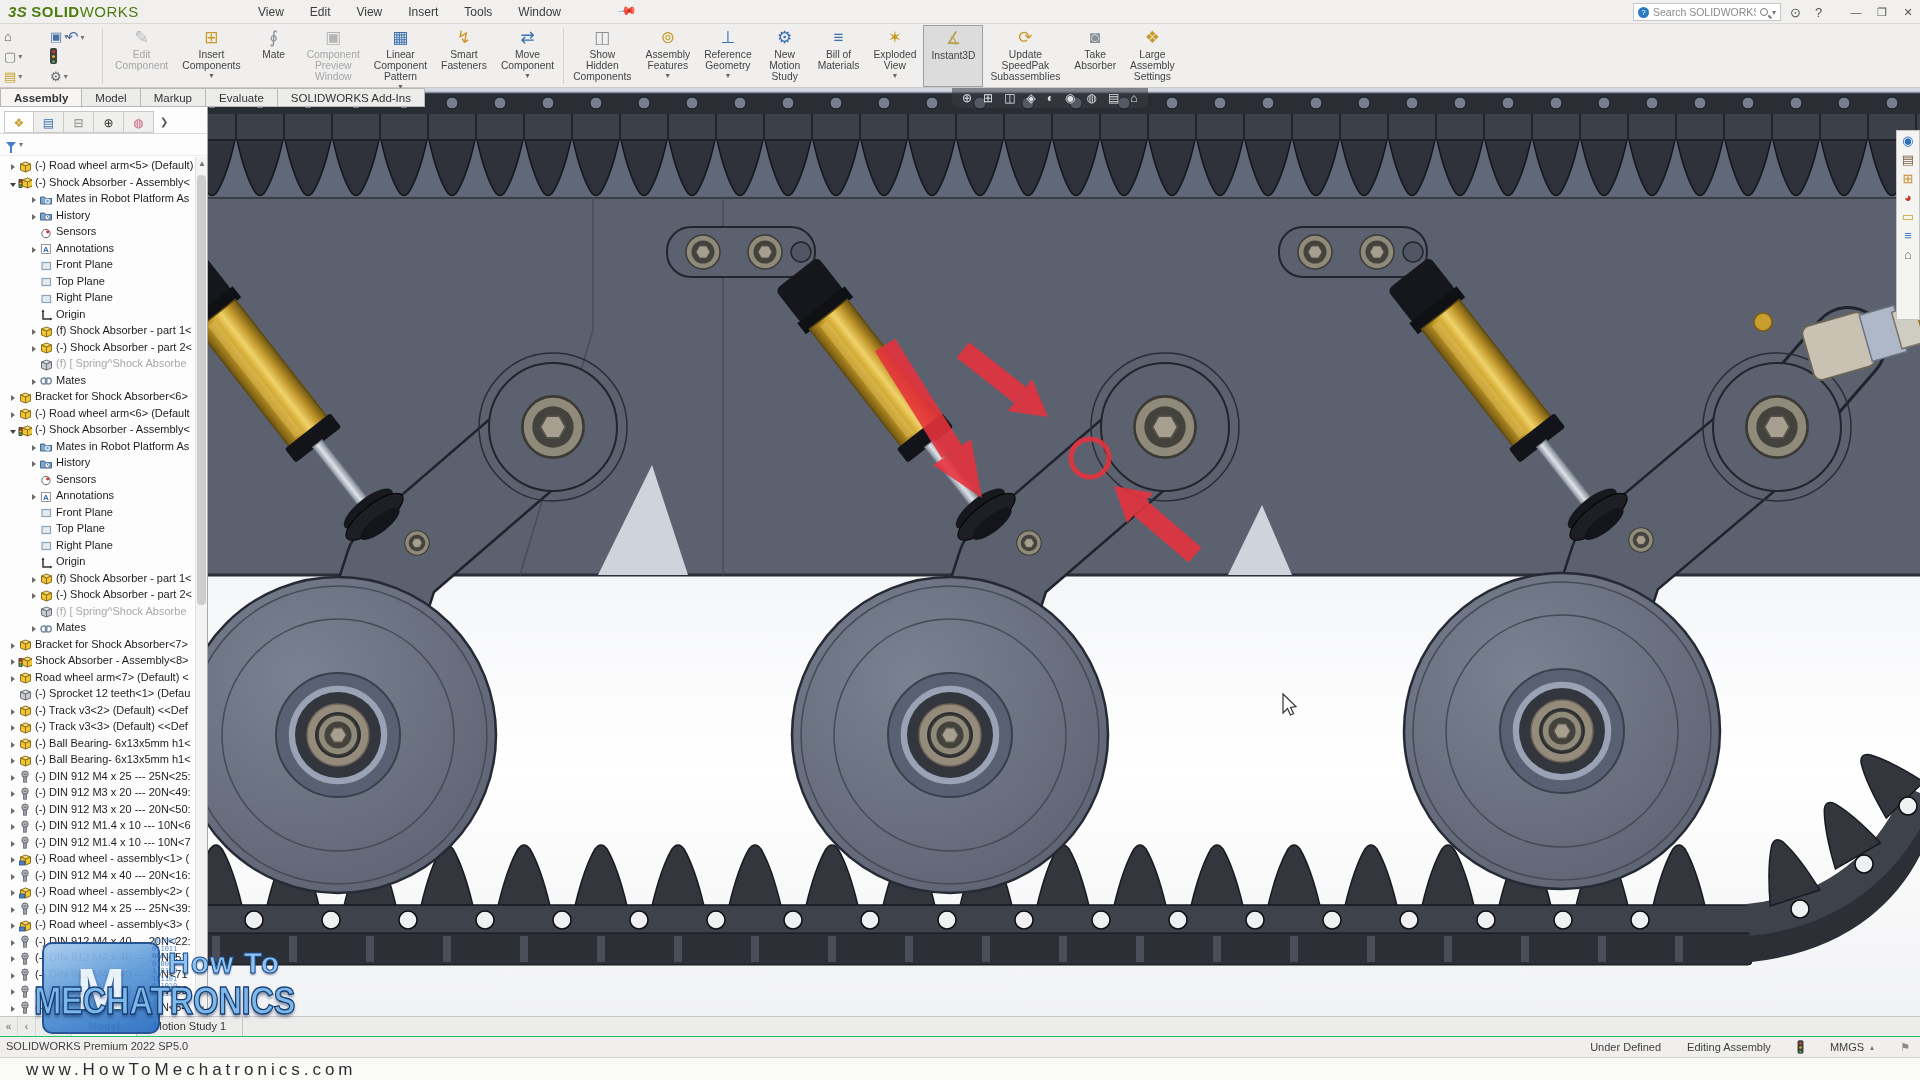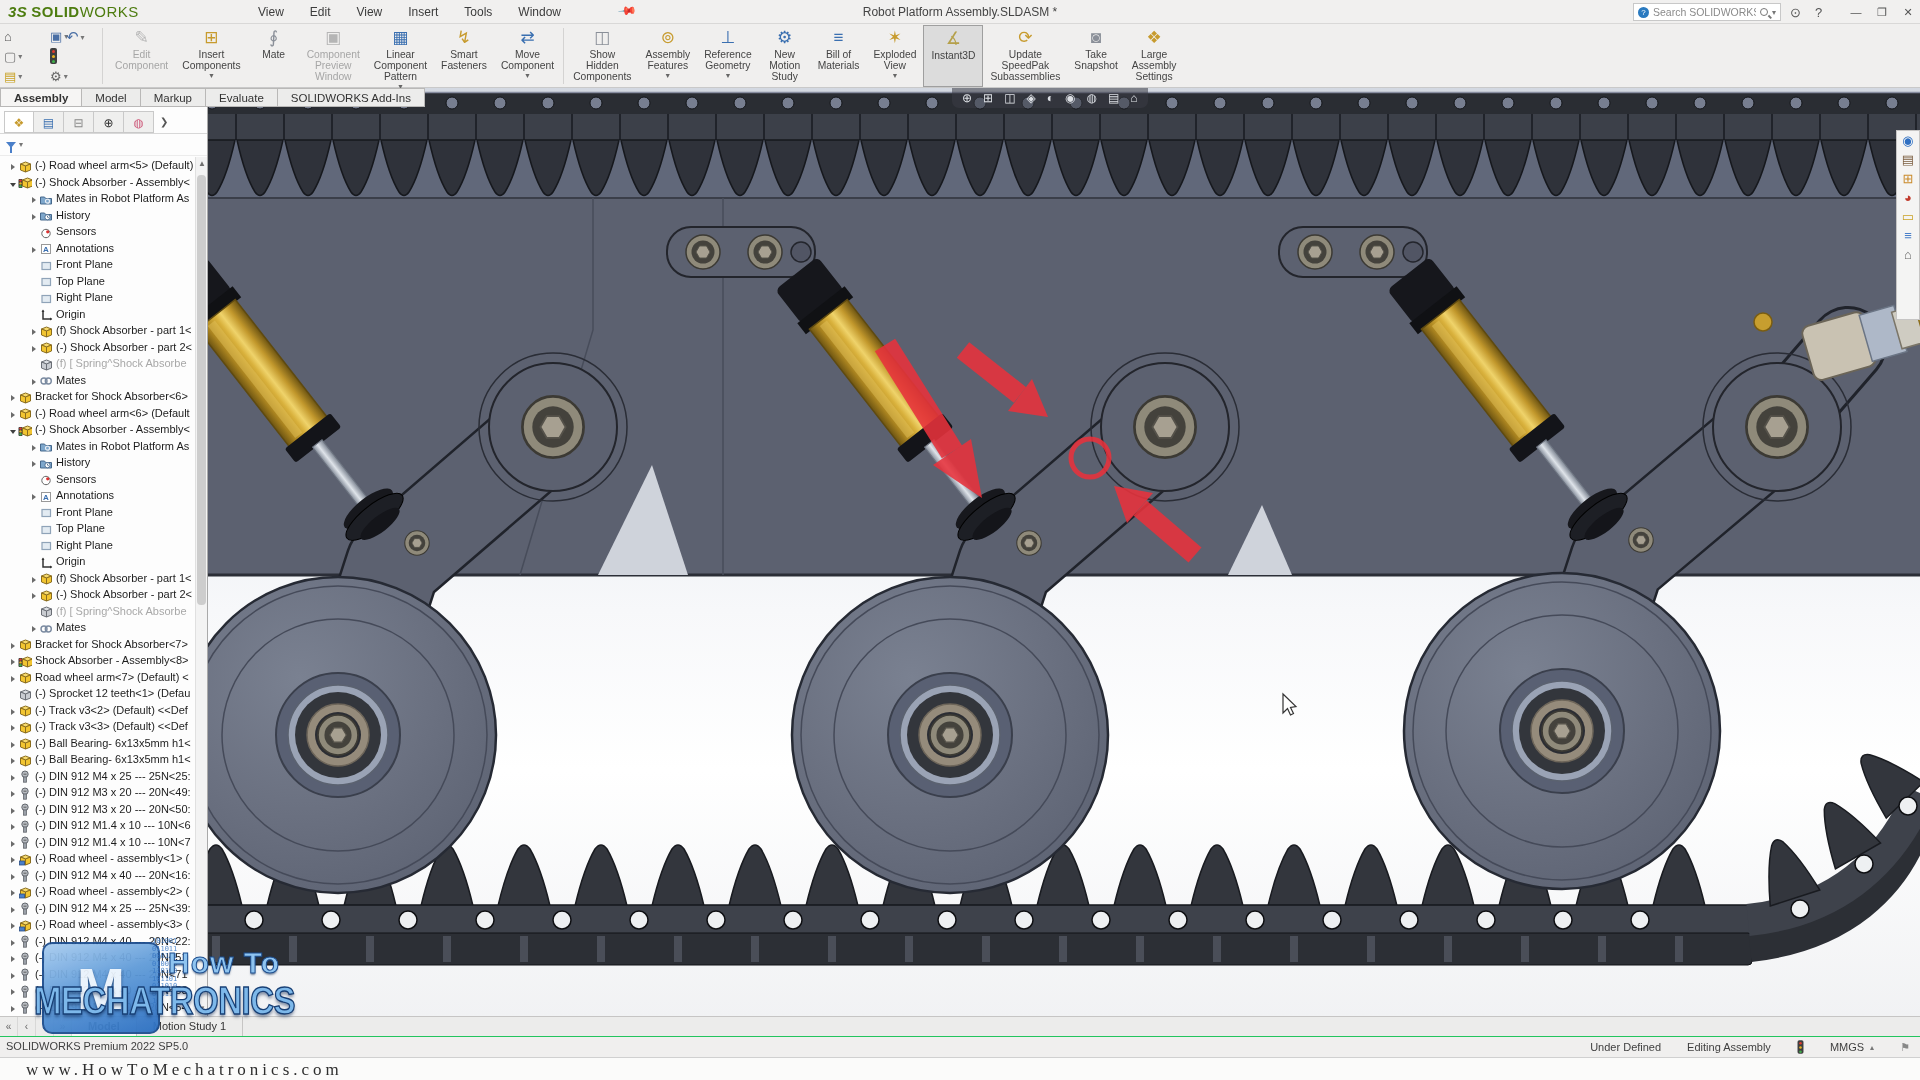--- a/index.html
+++ b/index.html
@@ -85,21 +85,21 @@
 
   
   #statusbar { left:0; top:1036px; width:1920px; height:21px; background:#f0efee; border-top:1px solid #22c55e; font-size:11px; color:#3f3f3f; z-index:8; }
   #sb-left { left:6px; top:3px; }
   #sb-right { right:10px; top:0; height:20px; display:flex; align-items:center; gap:26px; position:absolute; }
   #sb-right .seg { white-space:nowrap; }
   #units { display:flex; gap:6px; align-items:center; }
 
   
   #urlbar { left:0; top:1057px; width:1920px; height:23px; background:#fbfbfa; border-top:1px solid #d0d0d0; z-index:8; }
-  #urltext { left:26px; top:2px; font-family:Liberation Serif, serif; font-size:17px; letter-spacing:4px; color:#2e2e2e; }
+  #urltext { left:26px; top:2px; font-family:Liberation Sans, sans-serif; font-size:17px; letter-spacing:4px; color:#2e2e2e; }
 
   
   #watermark { left:38px; top:938px; width:300px; height:116px; z-index:15; pointer-events:none; }
   #wm-logo { left:4px; top:4px; width:118px; height:92px; border-radius:10px; background:linear-gradient(160deg,#a9cdf0 0%,#5e9ad8 45%,#2b6fc2 100%); border:2px solid #1d4e8f; display:flex; align-items:center; justify-content:center; opacity:.95; }
   #wm-logo .m { font-size:58px; font-weight:bold; color:#eaf3fc; text-shadow:0 2px 3px #173f75; }
   #wm-bits { left:108px; top:-6px; width:26px; height:112px; font-family:"DejaVu Sans Mono",monospace; font-size:7px; line-height:7.5px; color:#2b6fc2; opacity:.85; overflow:hidden; word-break:break-all; }
   #wm-howto { left:130px; top:8px; font-size:30px; font-weight:bold; color:#8fc4f0; -webkit-text-stroke:1px #1d4e8f; text-shadow:0 2px 2px rgba(20,50,90,.55); letter-spacing:1px; }
   #wm-mech { left:-4px; top:44px; font-size:33px; font-weight:bold; letter-spacing:-.5px; color:#7db8ea; -webkit-text-stroke:1.2px #173f75; text-shadow:0 3px 3px rgba(15,40,80,.5); transform:scaleY(1.15); }
 
   .funnel { width:0; height:0; border-left:5px solid transparent; border-right:5px solid transparent; border-top:6px solid transparent; border-top-color:#4a7fc9; position:relative; }
@@ -481,21 +481,20 @@
   </div>
   <div id="menus" class="abs">
       <span>View</span>
       <span>Edit</span>
       <span>View</span>
       <span>Insert</span>
       <span>Tools</span>
       <span>Window</span>
     </div>
   <div id="pin-icon" class="abs">📌</div>
-  <div id="doc-title" class="abs">Robot Platform Assembly.SLDASM *</div>
   <div id="searchbox" class="abs">
     <span class="qmark">?</span>
     <span id="search-ph">Search SOLIDWORKS Help</span>
     <span class="lens"></span>
     <span class="tinycaret">▾</span>
   </div>
   <div id="tb-icons" class="abs">
     <span>⊙</span>
     <span>?</span>
   </div>
@@ -618,21 +617,21 @@
       </div>
       <div class="rbtn">
         <span class="ric" style="color:#c79b2e">⟳</span>
         <span class="rlabel">Update
 SpeedPak
 Subassemblies</span>
       </div>
       <div class="rbtn">
         <span class="ric" style="color:#8a8f98">◙</span>
         <span class="rlabel">Take
-Snapshot</span>
+Absorber</span>
       </div>
       <div class="rbtn">
         <span class="ric" style="color:#c79b2e">❖</span>
         <span class="rlabel">Large
 Assembly
 Settings</span>
       </div>
     </div>
 </div>
 

